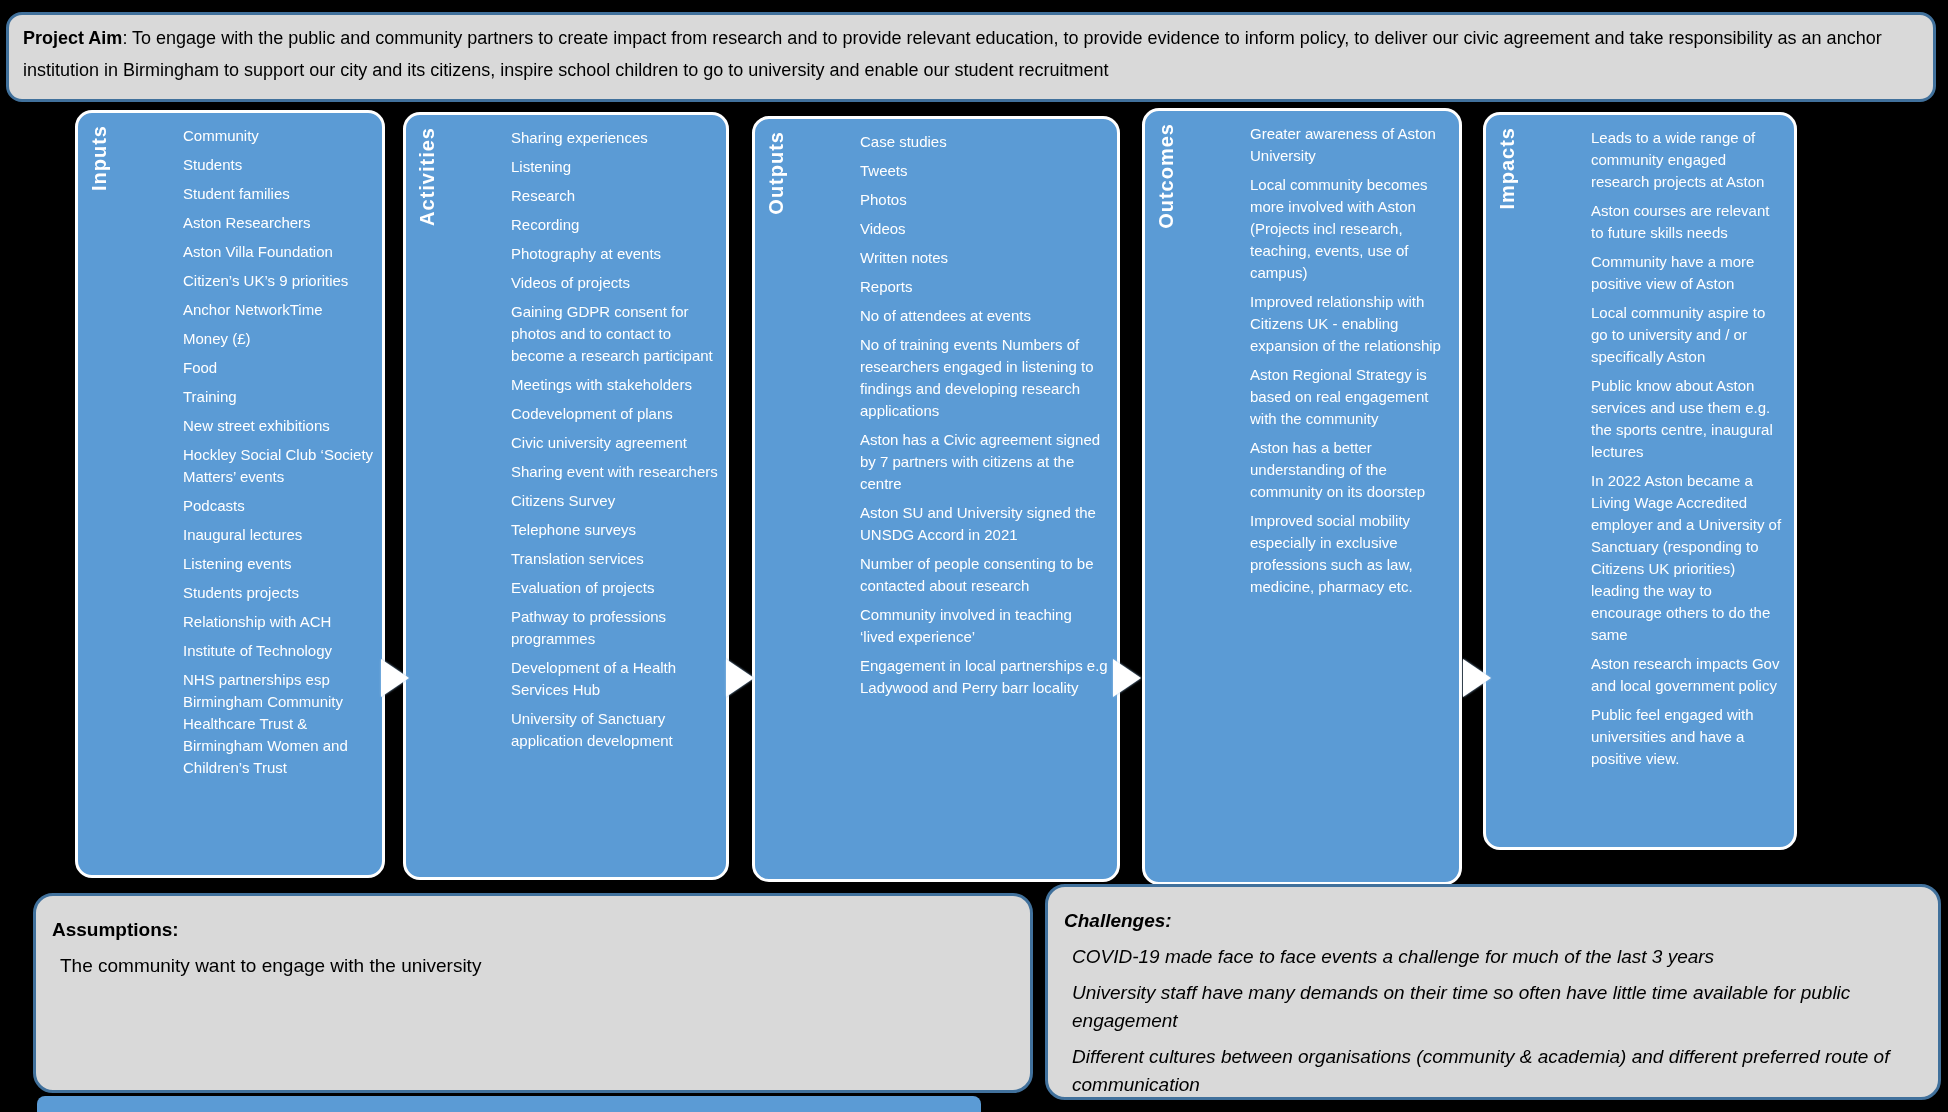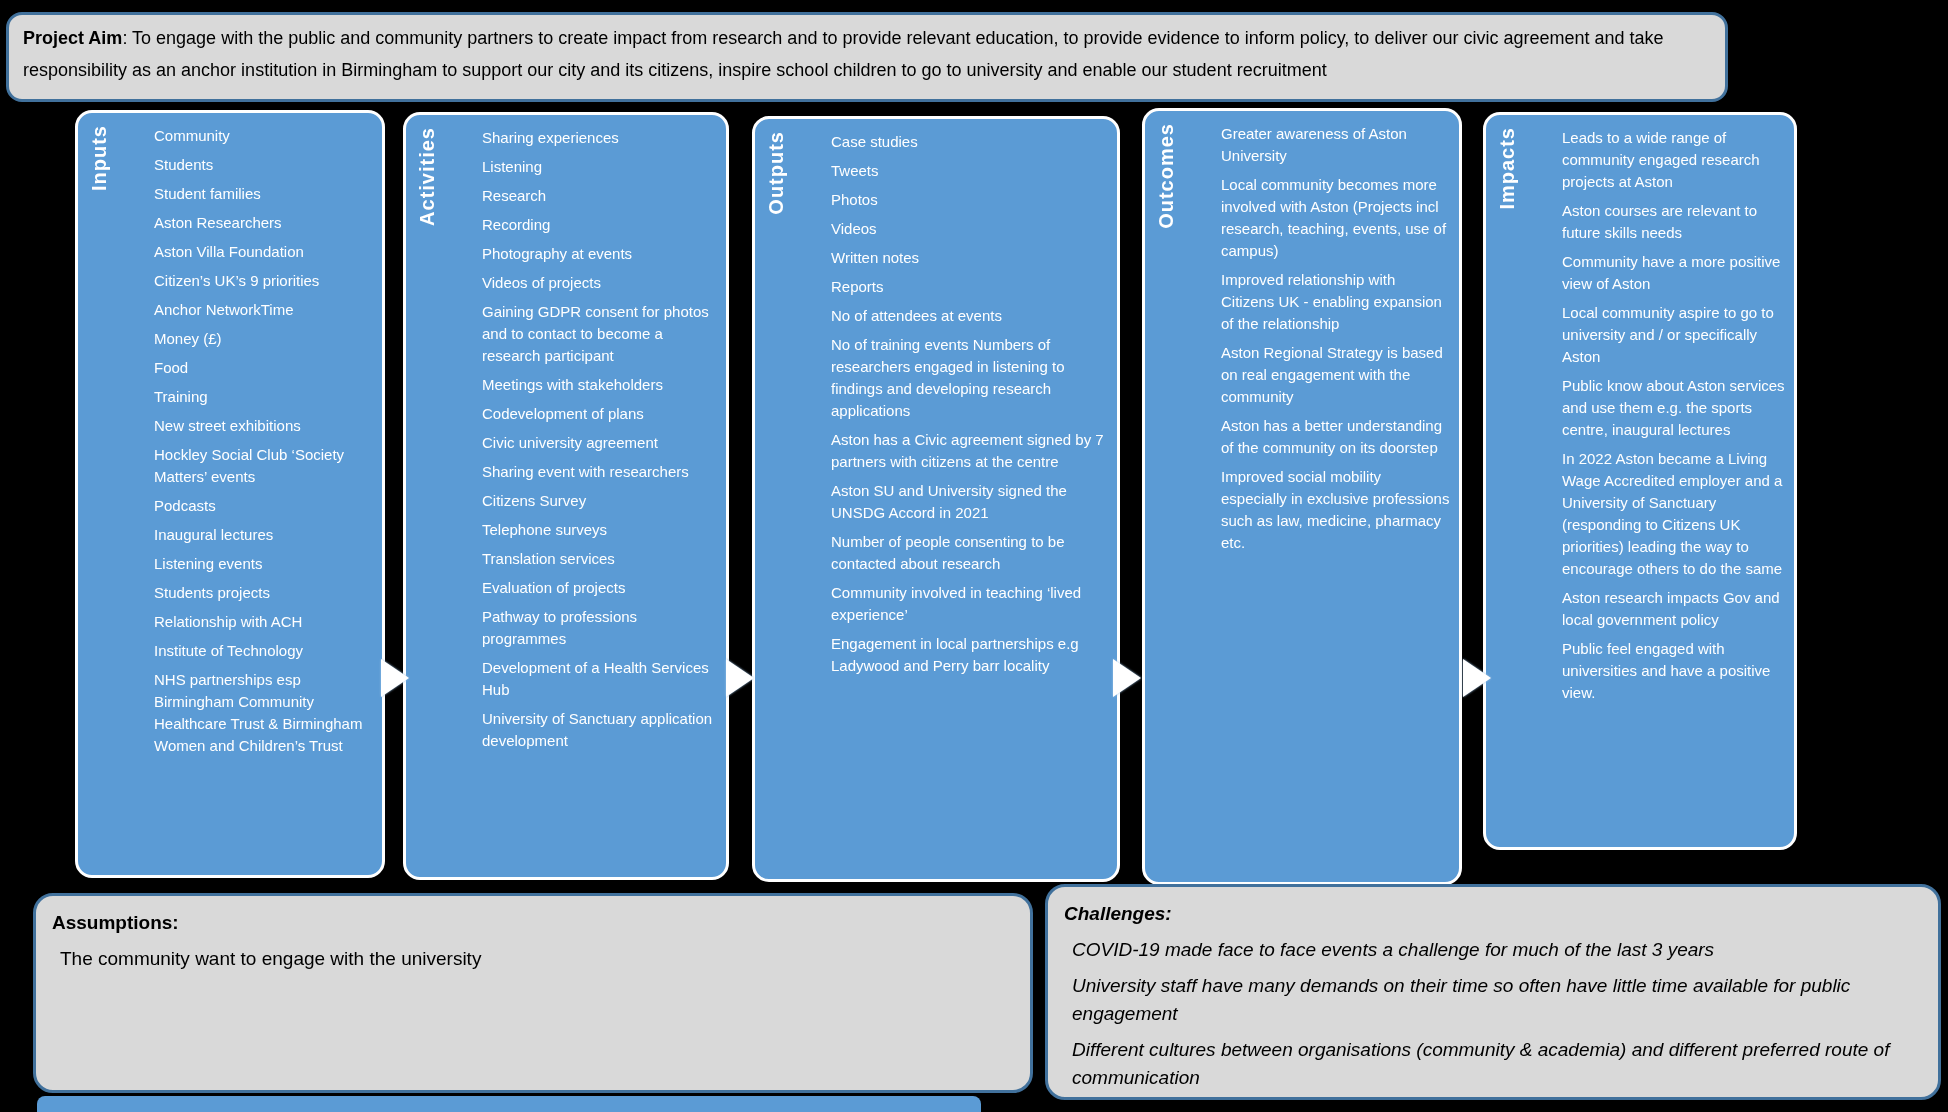--- a/index.html
+++ b/index.html
@@ -12,21 +12,21 @@
     width: 1948px;
     height: 1112px;
     overflow: hidden;
     font-family: "Liberation Sans", sans-serif;
   }
 
   
   .header-box {
     position: absolute;
     left: 6px; top: 12px;
-    width: 1722px; height: 90px;
+    width: 1930px; height: 90px;
     background: #D9D9D9;
     border: 3px solid #41719C;
     border-radius: 16px;
     box-sizing: border-box;
     padding: 7px 14px;
     font-size: 18px;
     line-height: 32px;
     color: #000000;
   }
   .bold { font-weight: bold; }
@@ -51,21 +51,21 @@
     position: absolute;
     left: 10px; top: 12px;
     writing-mode: vertical-rl;
     transform: rotate(180deg);
     font-weight: bold;
     font-size: 20px;
     letter-spacing: 1px;
     white-space: nowrap;
   }
   .col-items {
-    margin-left: 76px;
+    margin-left: 105px;
     padding: 12px 8px 0 0;
     font-size: 15px;
     line-height: 22px;
   }
   .col-items p { margin: 0 0 7px 0; }
 
   
   .flow-arrow {
     position: absolute;
     width: 0; height: 0;
@@ -79,21 +79,21 @@
   .arrow3 { left: 1113px; top: 659px; }
   .arrow4 { left: 1463px; top: 659px; }
 
   
   .panel {
     position: absolute;
     background: #D9D9D9;
     border: 3px solid #41719C;
     border-radius: 20px;
     box-sizing: border-box;
-    padding: 13px 16px;
+    padding: 20px 16px;
     font-size: 19px;
     line-height: 28px;
     color: #000000;
   }
   .panel-title { font-weight: bold; margin: 0; }
   .panel .line { margin: 8px; }
   .assumptions { left: 33px;   top: 893px; width: 1000px; height: 200px; }
   .challenges  { left: 1045px; top: 884px; width: 896px;  height: 216px; font-style: italic; }
 
   

